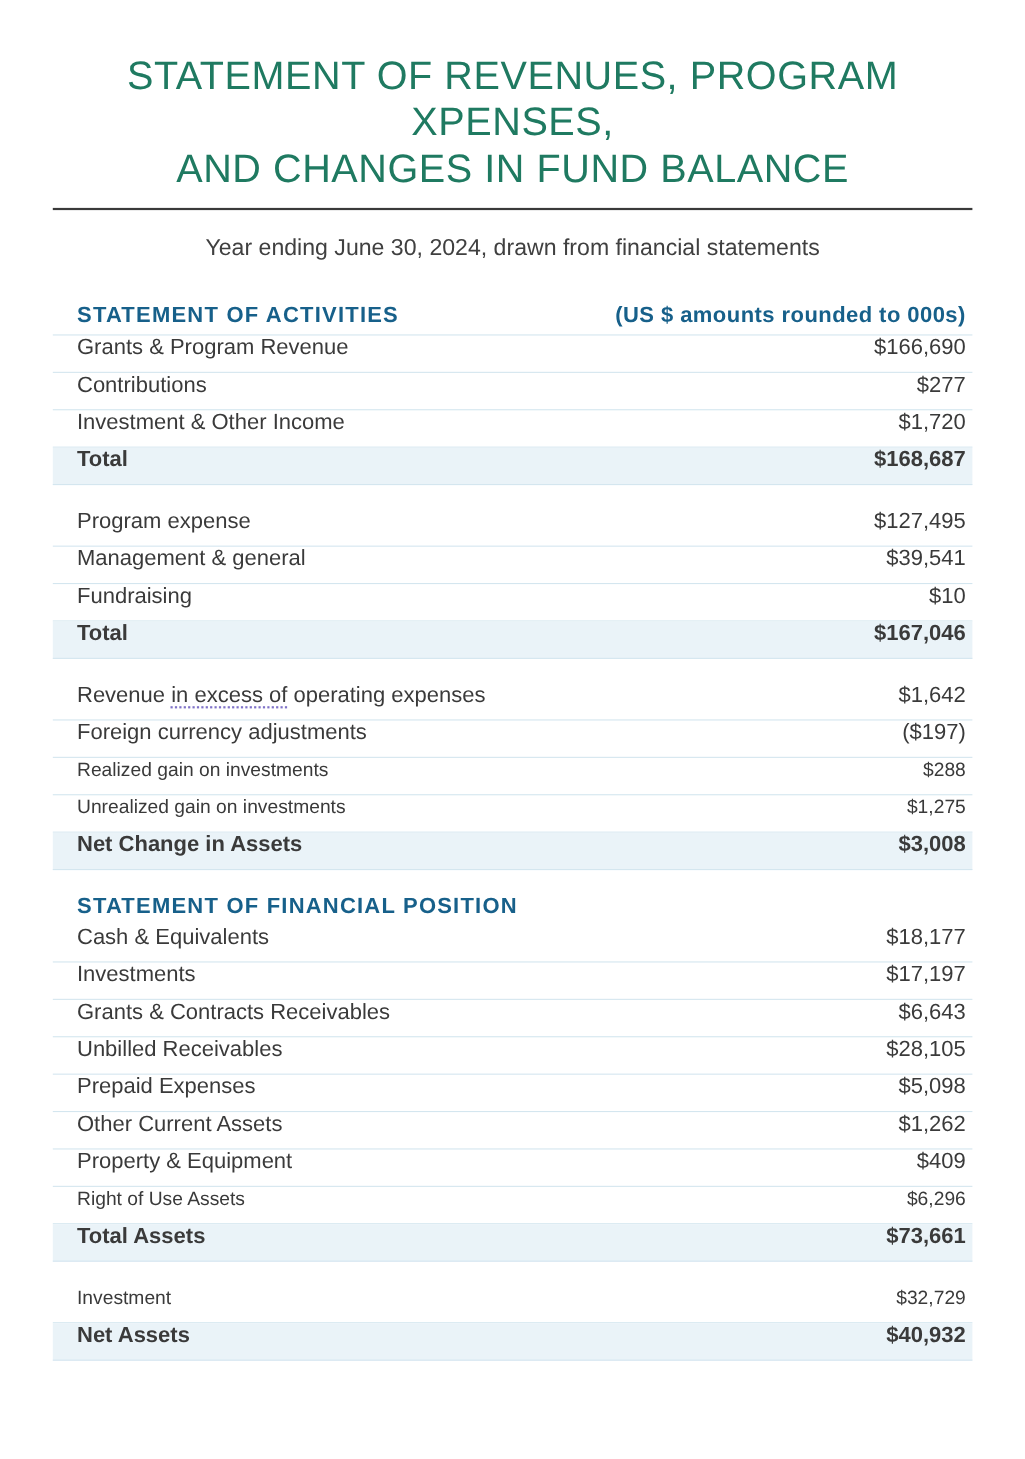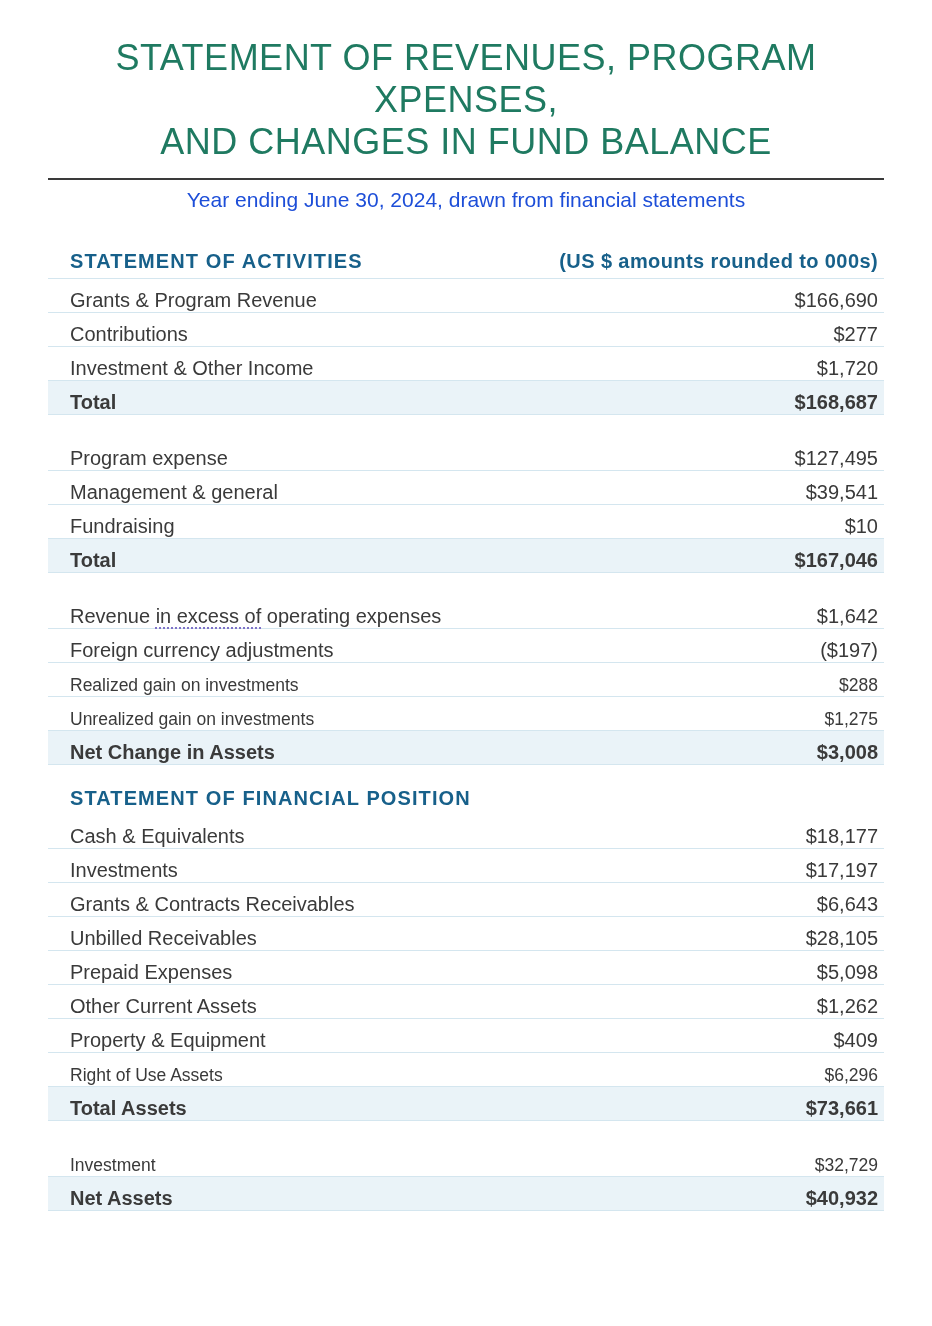--- a/index.html
+++ b/index.html
@@ -18,57 +18,57 @@
     min-height:1326px;
     margin:0 auto;
     font-family:"Liberation Sans", sans-serif;
     color:var(--text);
   }
   .container{
     width:836px;
     margin:0 auto;
   }
   .title{
-    margin-top:37px;
+    margin-top:48px;
     text-align:center;
     color:var(--green);
     font-size:36px;
     line-height:42px;
     letter-spacing:0.5px;
     font-weight:400;
   }
   .title-rule{
     border:none;
     border-top:2px solid var(--rule);
     margin-top:15px;
   }
   .subtitle{
-    margin-top:8px;
+    margin-top:23px;
     text-align:center;
     font-size:21px;
-    color:#1d4ed8;
+    color:#404040;
   }
   .section{margin-top:22px;}
   .section.first{margin-top:38px;}
   .section-header{
     display:flex;
     justify-content:space-between;
     align-items:flex-end;
     padding:0 6px 5px 22px;
     color:var(--blue);
     font-weight:bold;
     font-size:20px;
     letter-spacing:1.1px;
   }
   .section-header .note{letter-spacing:0.4px;}
   .section-header.bordered{border-bottom:1px solid var(--border);}
   .row{
     display:flex;
     justify-content:space-between;
-    align-items:flex-end;
+    align-items:flex-start;
     height:34px;
     padding:0 6px 0 22px;
     border-bottom:1px solid var(--border);
     font-size:20px;
   }
   .row.small{font-size:17.5px;}
   .row.total{
     background:var(--totalbg);
     font-weight:bold;
   }

